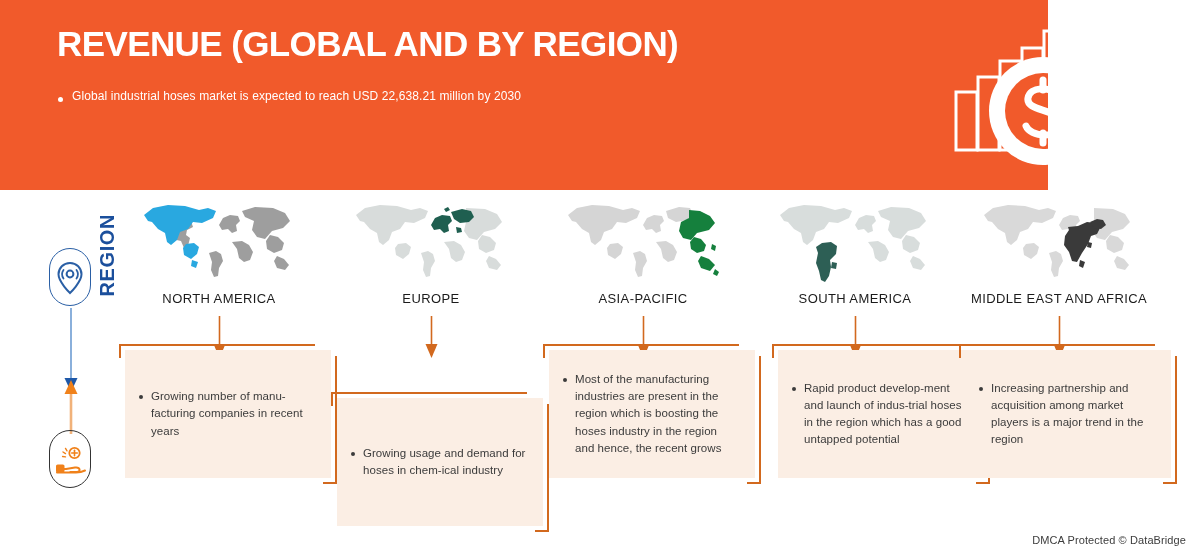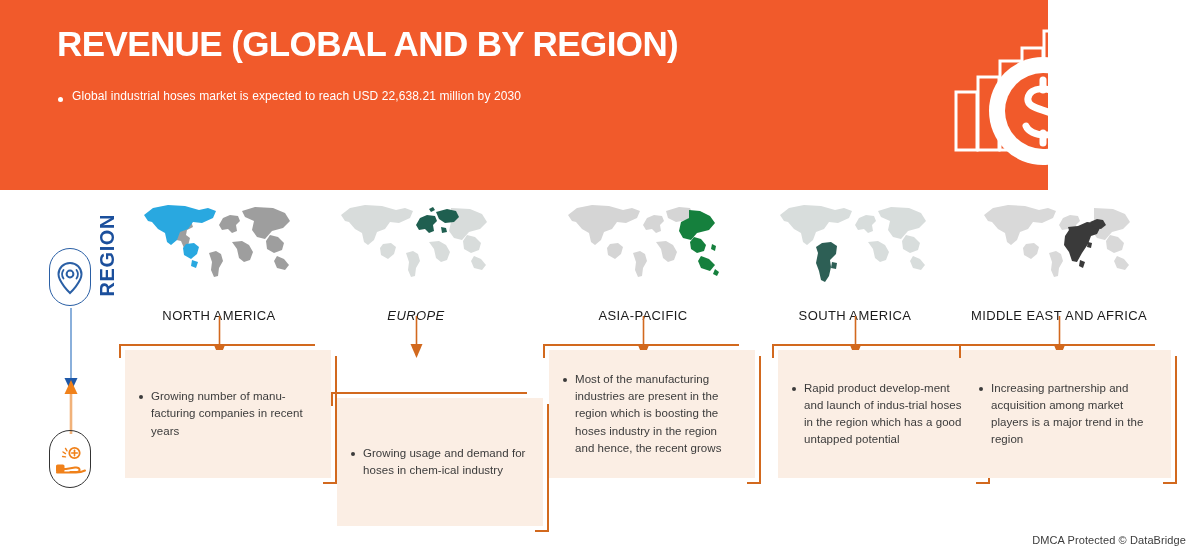--- a/index.html
+++ b/index.html
@@ -125,21 +125,21 @@
     width: 170px;
     height: 86px;
     margin: 0 auto;
     position: relative;
   }
   .region-name {
     text-align: center;
     font-size: 13px;
     color: #1b1b1b;
     letter-spacing: 0.4px;
-    margin-top: 24px;
+    margin-top: 7px;
     white-space: nowrap;
   }
   .connector {
     position: absolute;
     top: 118px;
     left: 50%;
     margin-left: -6px;
     width: 13px;
     height: 44px;
   }
@@ -305,21 +305,21 @@
         </g>
       </svg>
     </div>
     <div class="region-name">NORTH AMERICA</div>
     <svg class="connector" viewBox="0 0 13 44">
       <line x1="6.5" y1="0" x2="6.5" y2="30" stroke="#d2691e" stroke-width="1.6"></line>
       <polygon points="0.5,28 12.5,28 6.5,42" fill="#d2691e"></polygon>
     </svg>
   </div>
 
-  <div class="region-col" style="left:312px;font-style:italic;">
+  <div class="region-col" style="left:327px;">
     <div class="map-wrap">
       <svg width="170" height="86" viewBox="0 0 340 172">
         <g fill="#d8dcdb">
           <path d="M20 34 l18 -14 l30 -6 l34 2 l28 8 l18 -4 l16 6 l-6 14 l-22 10 l-18 -2 l-10 14 l-16 6 l-6 16 l-12 10 l-8 -6 l-4 -18 l-14 -8 l-12 -14 l-8 -2 z"></path>
           <path d="M104 92 l16 -2 l10 8 l-4 14 l-12 10 l-14 -8 l-2 -14 z"></path>
           <path d="M150 110 l6 18 l-2 16 l6 14 l8 -2 l2 -16 l8 -14 l-4 -14 l-10 -6 z"></path>
           <path d="M196 88 l10 14 l4 18 l10 8 l12 -4 l6 -16 l-8 -14 l-14 -8 z"></path>
           <path d="M240 20 l38 2 l24 10 l10 16 l-14 14 l-22 6 l-14 16 l-16 -4 l-10 -14 l4 -18 z"></path>
           <path d="M272 74 l16 4 l12 12 l-4 14 l-16 6 l-14 -8 l-2 -16 z"></path>
           <path d="M286 116 l14 6 l10 12 l-8 10 l-16 -4 l-6 -14 z"></path>

